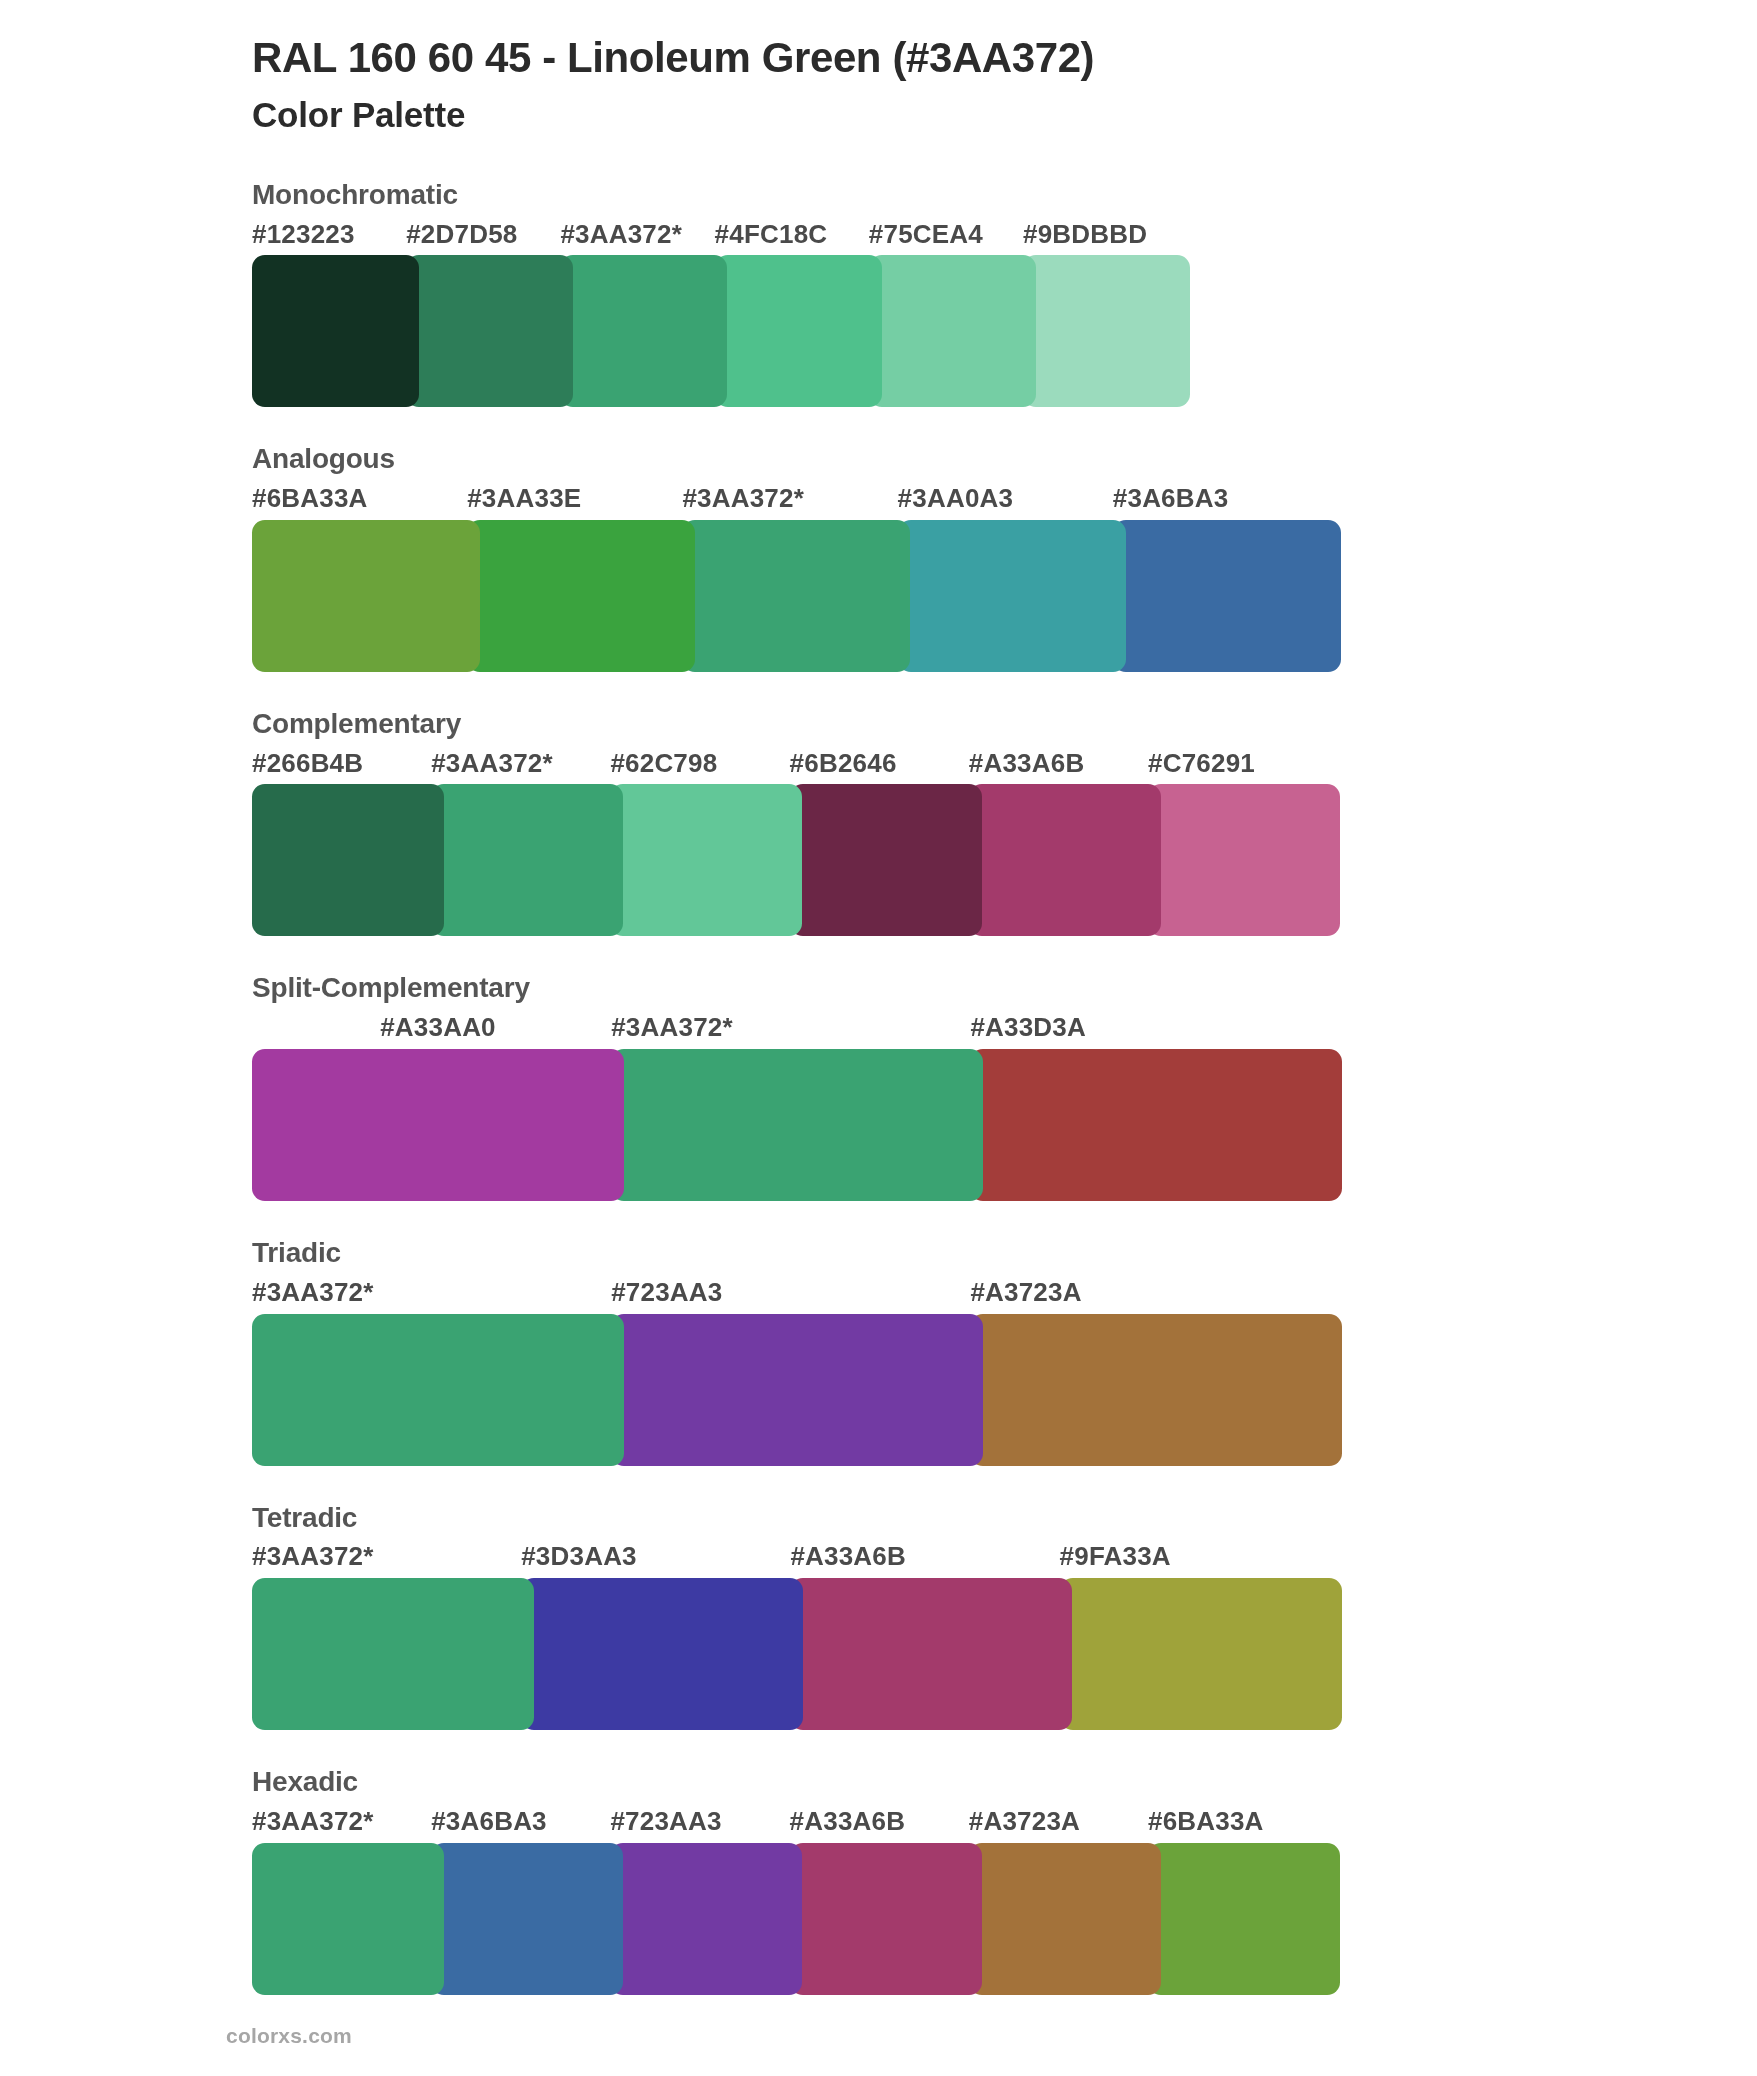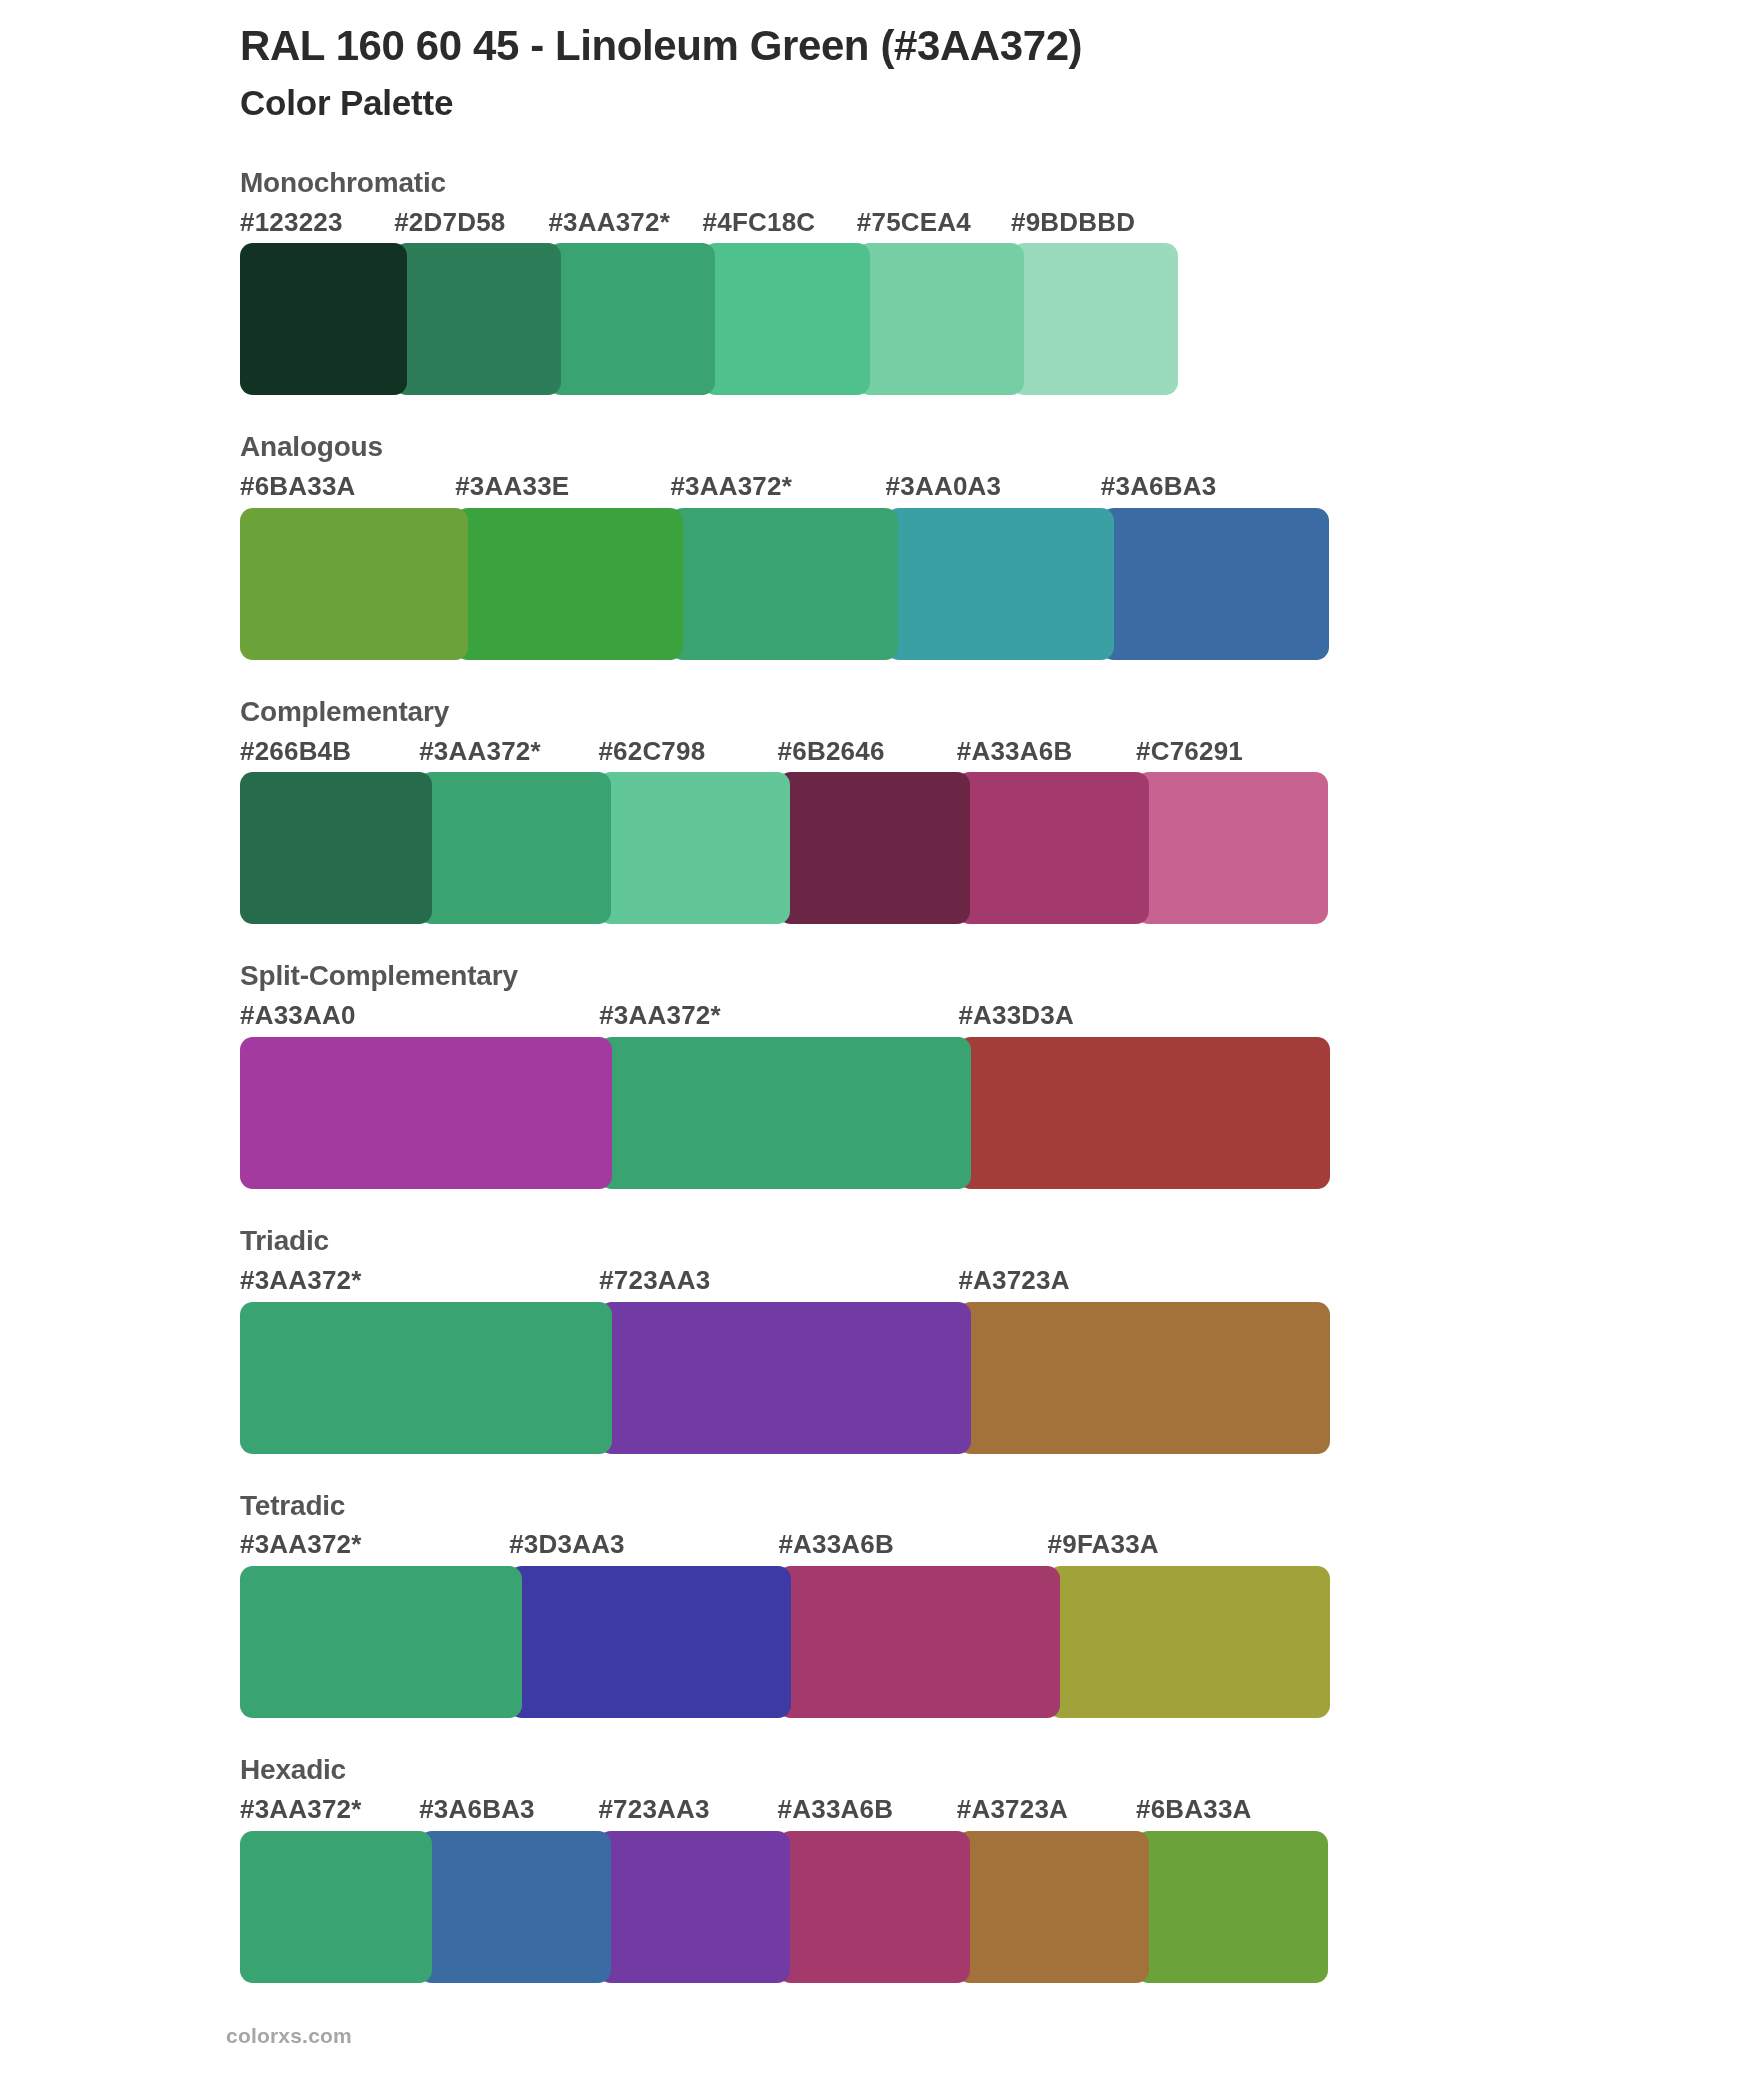--- a/index.html
+++ b/index.html
@@ -14,21 +14,21 @@
     -webkit-font-smoothing: antialiased;
     position: relative;
     overflow: hidden;
   }
 
   .page {
     position: relative;
     width: 1757px;
     height: 2077px;
     box-sizing: border-box;
-    padding: 0;
+    padding: 12px;
   }
 
   
   .header {
     padding: 21px 0 0 240px;
   }
   .page-title {
     font-size: 42px;
     font-weight: bold;
     color: #2b2b2b;
@@ -194,21 +194,21 @@
           </div>
           <div class="swatch" style="width: 192px; margin-right: -12.8px; z-index: 1;">
             <div class="swatch-label">#C76291</div>
             <div class="swatch-chip" style="background: rgb(199, 98, 145); height: 152px;"></div>
           </div>
         </div>
       </div>
       <div class="section" style="margin-bottom: 36px;">
         <div class="section-title">Split-Complementary</div>
         <div class="swatch-row">
-          <div class="swatch" style="width: 372px; margin-right: -12.8px; z-index: 3;">
+          <div class="swatch" style="width: 372px; margin-right: -12.8px; z-index: 3; text-align: center;">
             <div class="swatch-label">#A33AA0</div>
             <div class="swatch-chip" style="background: rgb(163, 58, 160); height: 152px;"></div>
           </div>
           <div class="swatch" style="width: 372px; margin-right: -12.8px; z-index: 2;">
             <div class="swatch-label">#3AA372*</div>
             <div class="swatch-chip" style="background: rgb(58, 163, 114); height: 152px;"></div>
           </div>
           <div class="swatch" style="width: 372px; margin-right: -12.8px; z-index: 1;">
             <div class="swatch-label">#A33D3A</div>
             <div class="swatch-chip" style="background: rgb(163, 61, 58); height: 152px;"></div>

